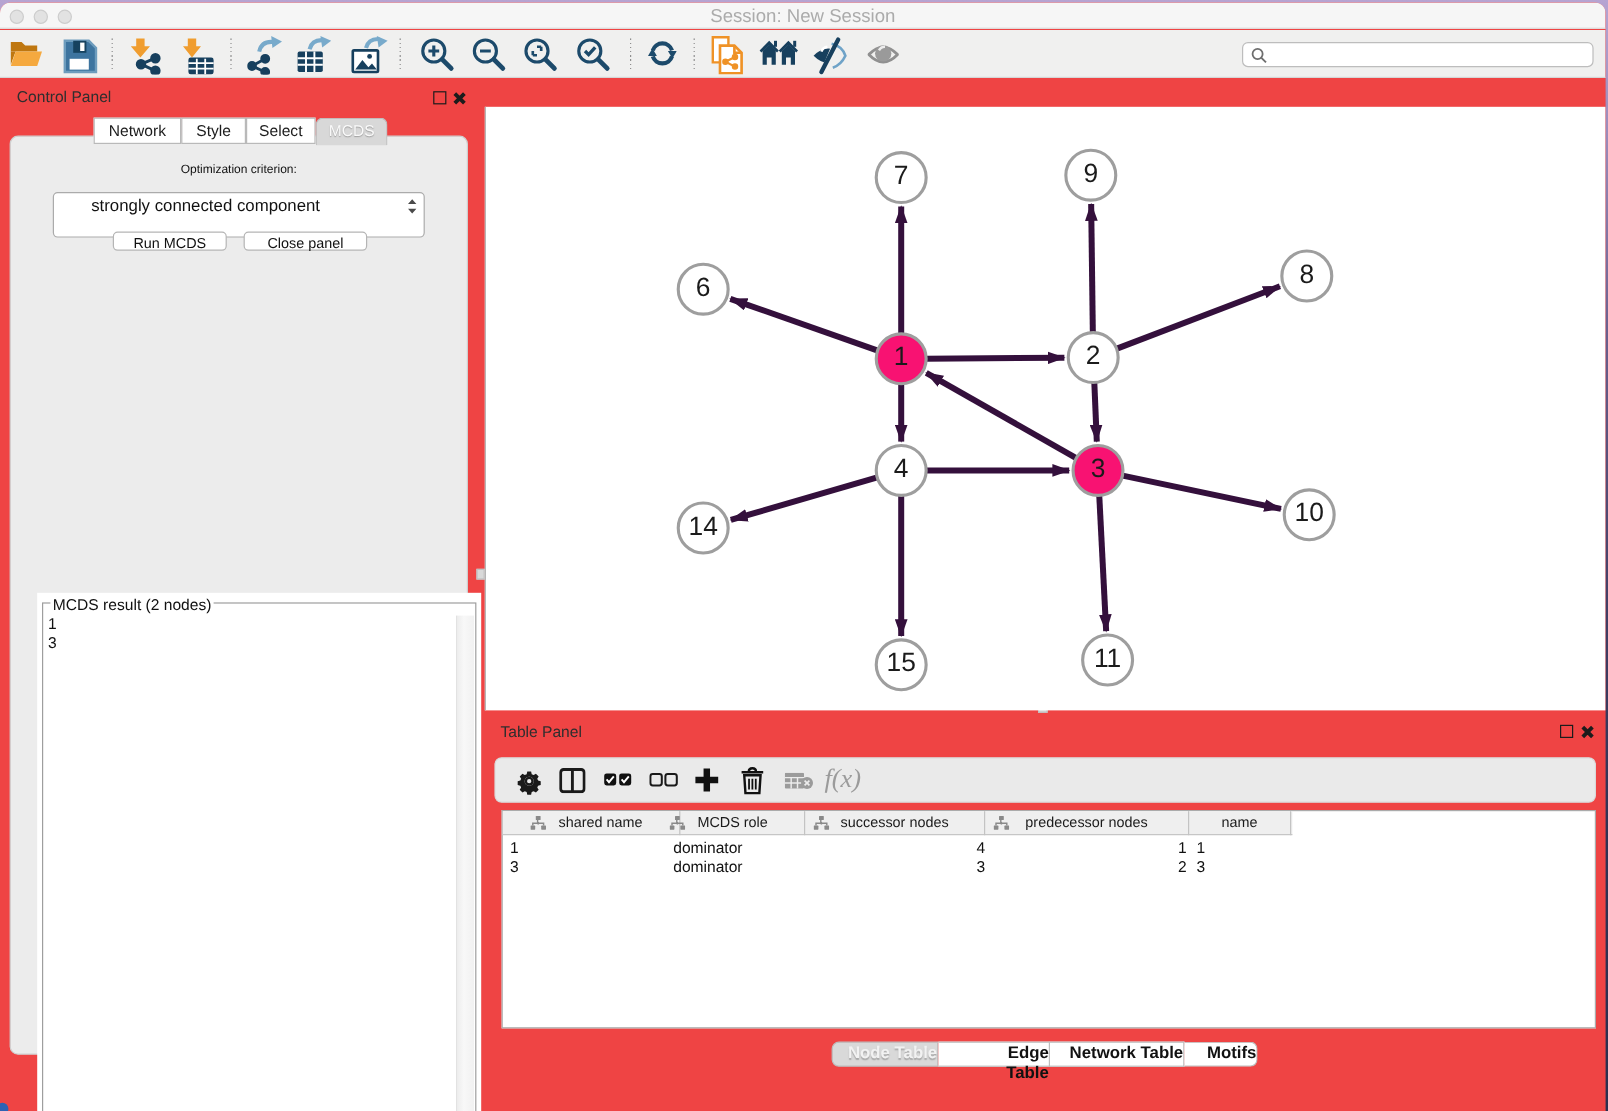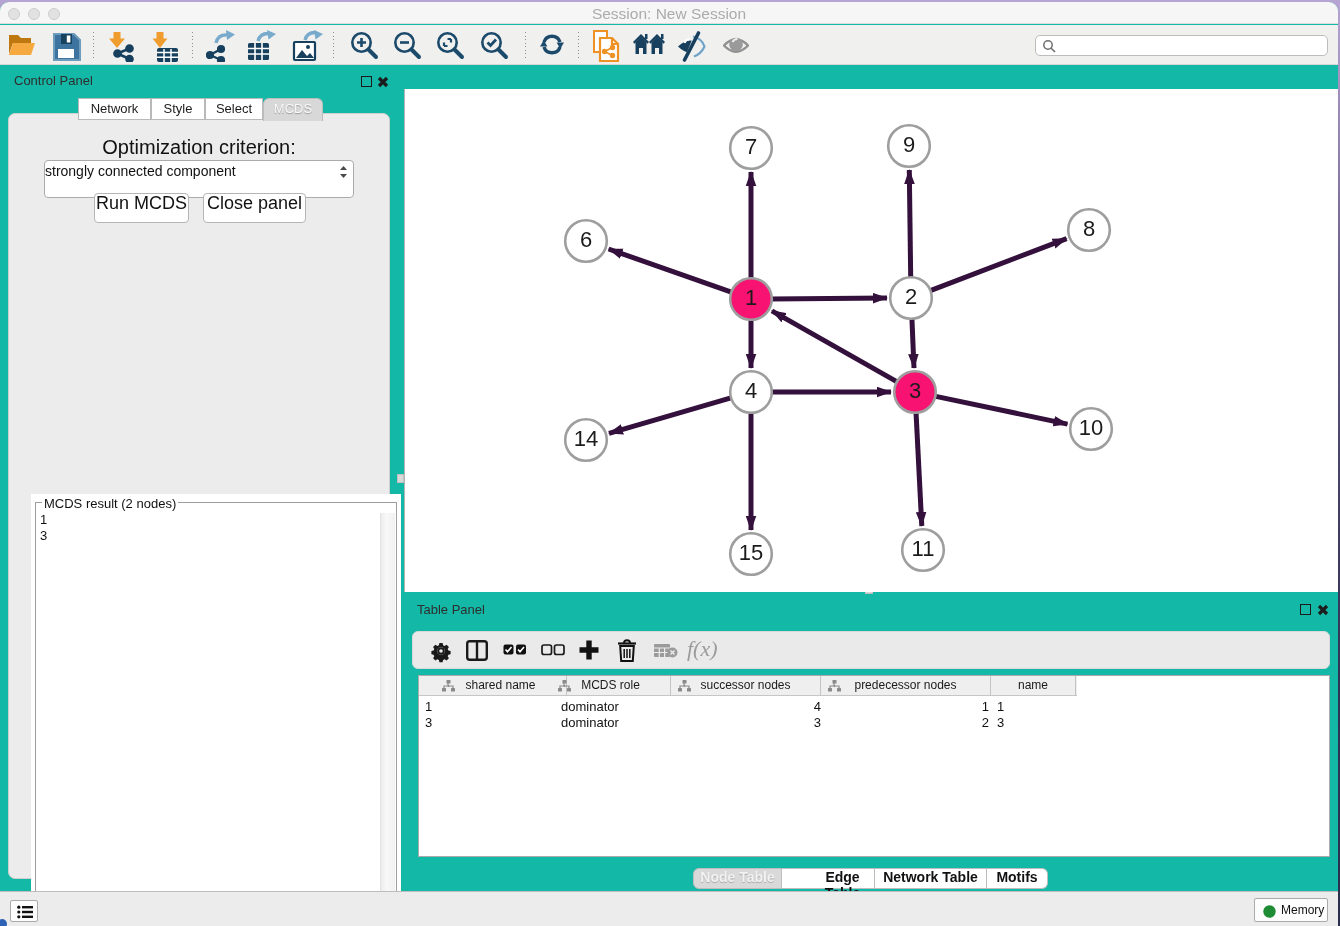--- a/index.html
+++ b/index.html
@@ -1,20 +1,20 @@
 <!DOCTYPE html>
 <html><head>
 <meta charset="utf-8">
 <style>
 * { margin:0; padding:0; box-sizing:border-box; }
 html,body { width:1340px; height:926px; overflow:hidden; }
 body { font-family:"Liberation Sans", sans-serif;
   background:linear-gradient(180deg,#b6a4d2 0%,#9c8bba 12%,#6a5f8d 30%,#413e64 55%,#303253 75%,#2b2f4e 100%); }
 .app { position:absolute; left:0; top:2px; right:2px; bottom:0; opacity:0.9999;
-  background:#14b8a6; border-radius:9px 9px 0 0; overflow:hidden;text-decoration:underline; }
+  background:#ef4444; border-radius:9px 9px 0 0; overflow:hidden;text-decoration:underline; }
 .abs { position:absolute; }
 
 .titlebar { position:absolute; left:0; top:0; right:0; height:22px; background:#f6f6f6;
   border-bottom:1px solid #dcdcdc; }
 .tl { position:absolute; top:6px; width:12px; height:12px; border-radius:50%;
   background:#e2e2e2; border:1px solid #cdcdcd; }
 .title { position:absolute; top:3px; left:0; right:0; text-align:center;
   font-size:15.5px; color:#ababab; }
 
 .toolbar { position:absolute; left:0; top:23px; right:0; height:40px; background:#f0f0ef;
@@ -29,27 +29,27 @@
 .winbtn-sq { position:absolute; width:11px; height:11px; border:1.6px solid #1c1c1c; background:transparent; }
 .cpanel { position:absolute; left:8px; top:111px; width:382px; height:766px;
   background:#ececec; border:1px solid #cfcfcf; border-radius:7px; }
 .tabs { position:absolute; top:96px; left:78px; height:22px; font-size:13px; }
 .tab { position:absolute; top:0; height:22px; background:#fff; border:1px solid #b9b9b9;
   color:#1c1c1c; text-align:center; line-height:20px; }
 .tab.sel { background:#d8d8d8; color:#fafafa; border-color:#bdbdbd;
   border-radius:6px 6px 0 0; border-bottom:none; height:23px;
   text-shadow:0 1px 1px #9a9a9a; }
 .optlabel { position:absolute; left:0; top:134px; width:398px; text-align:center;
-  font-size:20px; color:#111; }
+  font-size:10px; color:#111; }
 .dropdown { position:absolute; left:44px; top:158px; width:310px; height:38px; background:#fff;
   border:1px solid #ababab; border-radius:4px; font-size:14px; color:#111;
-  line-height:20px; padding-left:0; }
+  line-height:20px; padding-left:31px; }
 .chev { position:absolute; right:5px; top:3.5px; width:9px; height:14px; }
-.btn { position:absolute; height:30px; background:#fff; border:1px solid #b5b5b5;
-  border-radius:4px; font-size:18px; color:#111; text-align:center; line-height:19px; }
+.btn { position:absolute; height:16px; background:#fff; border:1px solid #b5b5b5;
+  border-radius:4px; font-size:12px; color:#111; text-align:center; line-height:19px; }
 .resultbox { position:absolute; left:31px; top:492px; width:370px; height:444px; background:#fff; }
 .groupbox { position:absolute; left:4px; top:8px; right:4px; bottom:4px;
   border:1px solid #9e9e9e; }
 .grouplabel { position:absolute; left:6px; top:-7px; background:#fff; padding:0 2px;
   font-size:13px; color:#111; }
 .resline { font-size:13px; color:#111; line-height:16px; padding-left:4px; }
 .vscroll { position:absolute; right:1px; top:10px; bottom:1px; width:15px;
   background:linear-gradient(90deg,#ededed,#f8f8f8 40%,#f1f1f1); border-left:1px solid #e2e2e2; }
 .splitdot { position:absolute; left:397px; top:472px; width:7px; height:9px;
   background:#d9d9d9; border:1px solid #bfbfbf; }
@@ -72,21 +72,21 @@
   background:#eaeaea; border:1px solid #dadada; border-radius:6px; }
 .table { position:absolute; left:418px; top:673px; width:912px; height:182px; background:#fff;
   border:1px solid #ababab; }
 .thead { position:absolute; left:0; top:0; height:20px; background:#efefef;
   border-bottom:1px solid #c6c6c6; font-size:13px; color:#1c1c1c; }
 .th { position:absolute; top:0; height:20px; border-right:1px solid #c3c3c3;
   text-align:center; line-height:19px; font-size:12px; color:#1a1a1a; }
 .td { position:absolute; font-size:13px; color:#111; height:16px; line-height:16px; }
 .btabs { position:absolute; top:866px; height:21px; font-size:13px; }
 .btab { position:absolute; top:0; height:21px; background:#fff; border:1px solid #bdbdbd;
-  color:#111; text-align:center; line-height:16px; font-weight:bold; font-size:14px; }
+  color:#111; text-align:right; line-height:16px; font-weight:bold; font-size:14px; }
 .btab.sel { background:#d9d9d9; color:#f2f2f2; text-shadow:0 1px 1px #a8a8a8; }
 
 .statusbar { position:absolute; left:0; right:0; bottom:0; height:35px; background:#ececec;
   border-top:1px solid #bdbdbd; }
 .sbtn { position:absolute; background:#fdfdfd; border:1px solid #ababab; border-radius:2px; }
 </style>
 </head>
 <body>
 <div class="app">
 
@@ -433,35 +433,15 @@
   <div class="td" style="left:402px; top:39px; width:168px; text-align:right;">2</div>
   <div class="td" style="left:578px; top:39px;">3</div>
 </div>
 <div class="btabs">
   <div class="btab sel" style="left:693px; width:89px; border-radius:6px 0 0 6px;">Node Table</div>
   <div class="btab" style="left:782px; width:93px; border-left:none;padding-left:29px;">Edge Table</div>
   <div class="btab" style="left:875px; width:112px; border-left:none;">Network Table</div>
   <div class="btab" style="left:987px; width:61px; border-left:none; border-radius:0 6px 6px 0;">Motifs</div>
 </div>
 
-<div class="statusbar">
-  <div class="sbtn" style="left:10px; top:8px; width:28px; height:22px;">
-    <svg style="position:absolute;left:6px;top:4px;" width="16" height="14" viewBox="0 0 16 14">
-      <g fill="#111">
-        <circle cx="1.8" cy="2.2" r="1.6"></circle>
-            <circle cx="1.8" cy="7" r="1.6"></circle>
-            <circle cx="1.8" cy="11.8" r="1.6"></circle>
-        <rect x="5" y="1" width="11" height="2.4"></rect>
-            <rect x="5" y="5.8" width="11" height="2.4"></rect>
-            <rect x="5" y="10.6" width="11" height="2.4"></rect>
-      </g>
-    </svg>
-  </div>
-  <div class="sbtn" style="left:1254px; top:6px; width:74px; height:24px;">
-    <svg style="position:absolute;left:8px;top:5.5px;" width="13" height="13" viewBox="0 0 13 13">
-      <circle cx="6.5" cy="6.5" r="6.2" fill="#1e8c35"></circle>
-    </svg>
-    <div style="position:absolute; left:26px; top:4px; font-size:12px; color:#111;">Memory</div>
-  </div>
-</div>
 
 <div style="position:absolute; left:-3px; bottom:-3px; width:10px; height:10px; border-radius:50%; background:#2e62b4;"></div>
 </div>
 
 </body></html>

